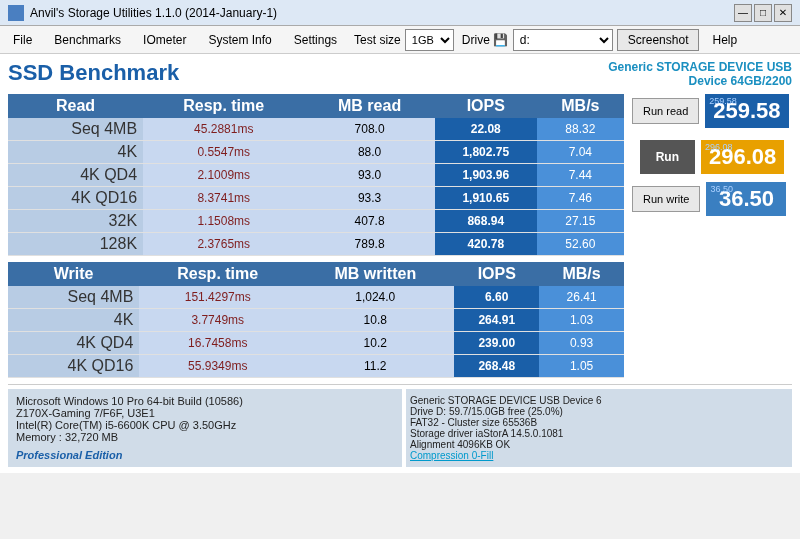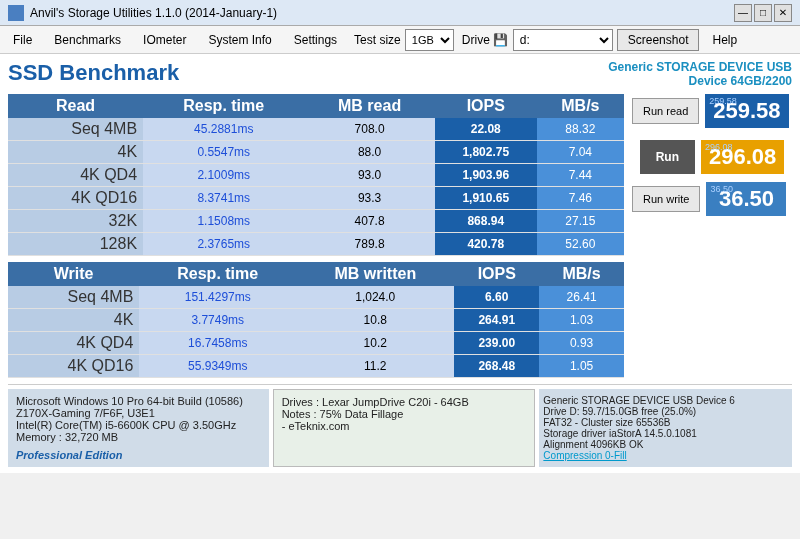--- a/index.html
+++ b/index.html
@@ -159,21 +159,21 @@
       border-bottom: 1px solid #e0e0e0;
     }
     .tr-row td:first-child {
       background: #b8cce4;
       text-align: right;
       font-size: 16px;
       color: #333;
     }
     .tr-row td.resp {
       background: #c8d8f0;
-      color: #1d4ed8;
+      color: #7f1d1d;
     }
     .tr-row td.mb {
       background: #c8d8f0;
     }
     .tr-row td.iops {
       background: #1a5fa8;
       color: white;
       font-weight: bold;
       text-align: center;
     }
@@ -485,25 +485,20 @@
   <div class="footer-area">
 
     <div class="footer-sys">
       <div>Microsoft Windows 10 Pro 64-bit Build (10586)</div>
       <div>Z170X-Gaming 7/F6F, U3E1</div>
       <div>Intel(R) Core(TM) i5-6600K CPU @ 3.50GHz</div>
       <div>Memory : 32,720 MB</div>
       <div class="professional">Professional Edition</div>
     </div>
 
-    <div class="footer-drives">
-      <div>Drives : Lexar JumpDrive C20i - 64GB</div>
-      <div>Notes : 75% Data Fillage</div>
-      <div>- eTeknix.com</div>
-    </div>
 
     <div class="footer-storage">
       <div>Generic STORAGE DEVICE USB Device 6</div>
       <div>Drive D: 59.7/15.0GB free (25.0%)</div>
       <div>FAT32 - Cluster size 65536B</div>
       <div>Storage driver  iaStorA 14.5.0.1081</div>
       <div>Alignment 4096KB OK</div>
       <div class="cyan-link">Compression 0-Fill</div>
     </div>
   </div>

